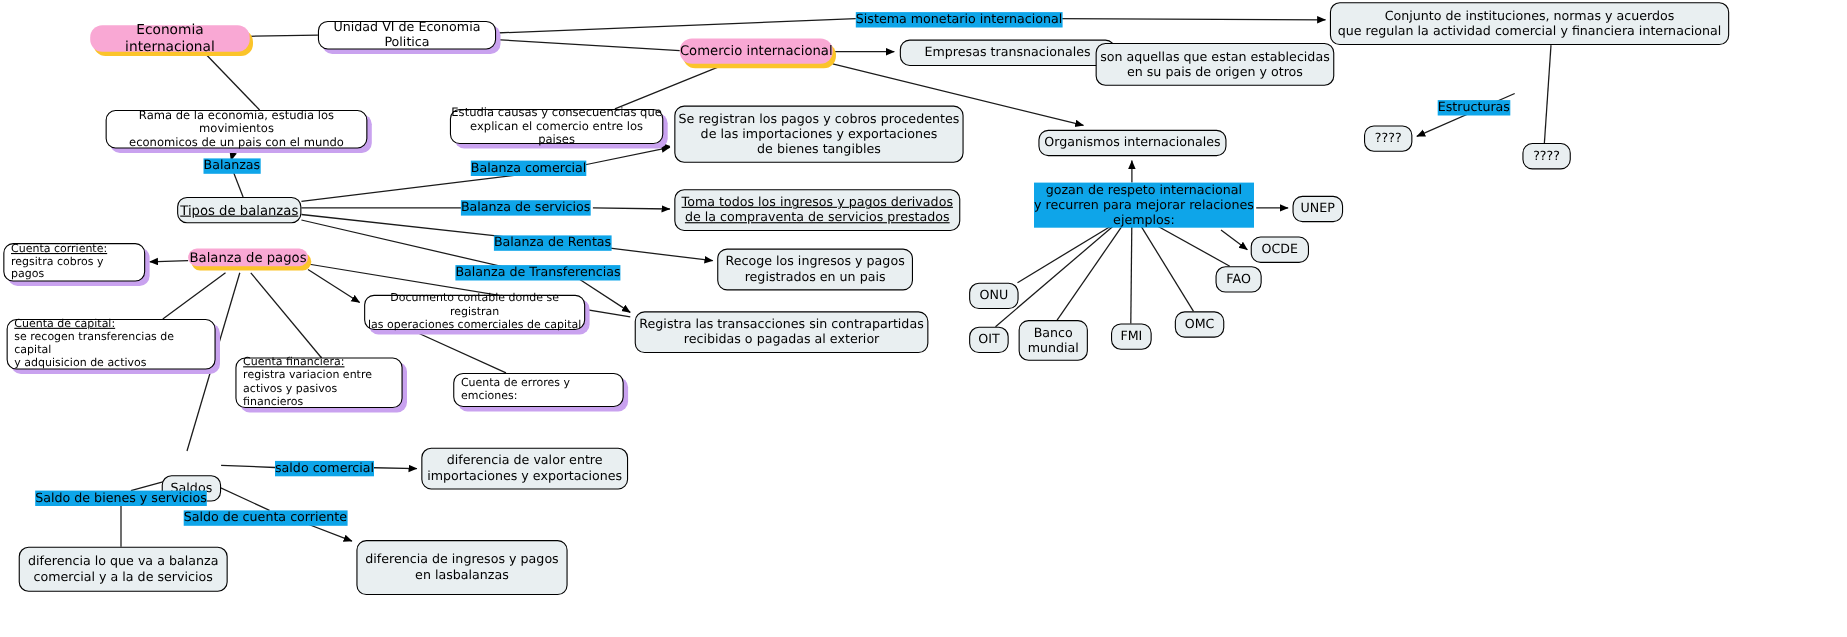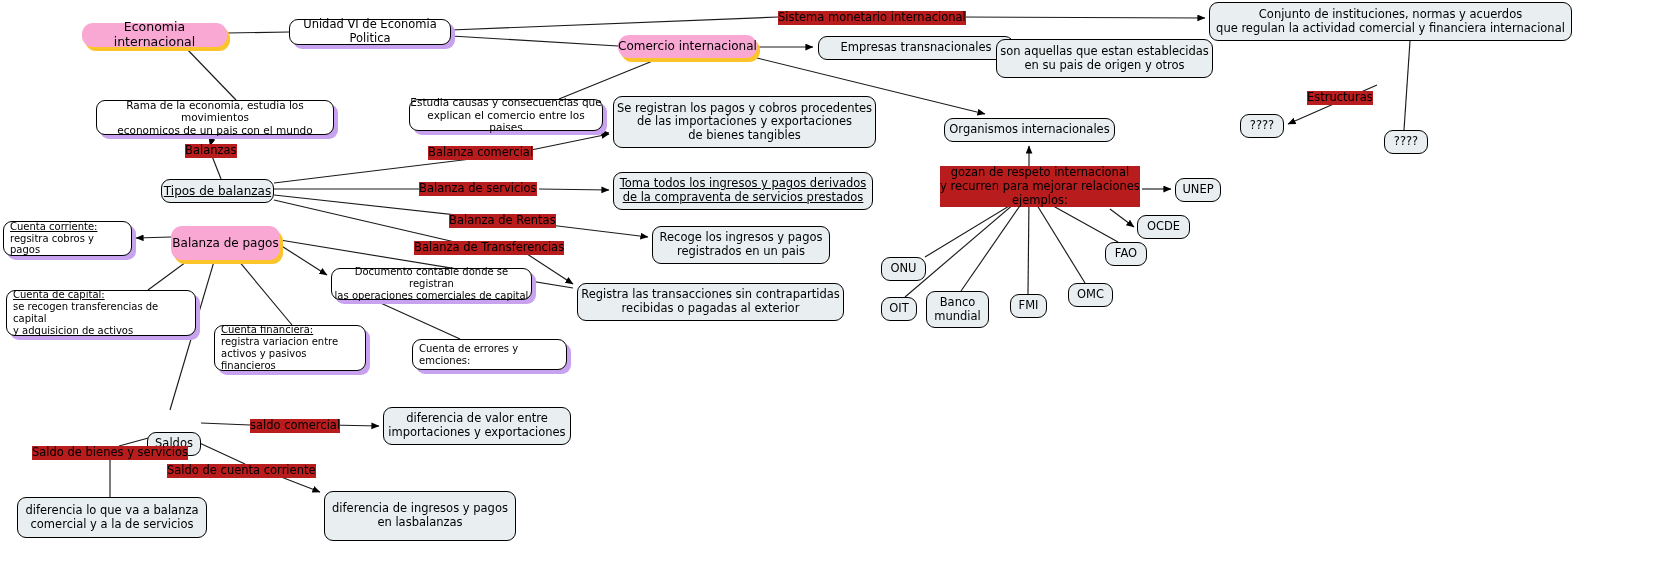--- a/index.html
+++ b/index.html
@@ -12,21 +12,21 @@
 
   
   .n-white{background:#ffffff;border:1.3px solid #000;border-radius:9px;
            box-shadow:4px 4px 0 0 #c9a2ef;}
   
   .n-blue{background:#e9eff1;border:1.3px solid #000;border-radius:9px;}
   
   .n-yellow{background:#f9a8d4;border:none;border-radius:11px;
             box-shadow:3px 4px 0 0 #fbc42a;}
 
-  .lbl{position:absolute;color:#000;background:#b91c1c;white-space:nowrap;
+  .lbl{position:absolute;color:#000;background:#0ea5e9;white-space:nowrap;
        line-height:1.2;text-align:center;}
   .lbl.ml{white-space:normal;}
   .ul{text-decoration:underline;}
   .left{text-align:left;justify-content:flex-start;}
 </style>
 </head>
 <body>
 
 <div id="canvas">
   <svg id="edges" viewBox="0 0 1679 579" xmlns="http://www.w3.org/2000/svg">
@@ -139,21 +139,21 @@
       </div>
       <div class="node n-blue" style="left: 1010px; top: 294px; width: 37px; height: 24px; font-size: 11.5px;">
         <div>FMI</div>
       </div>
       <div class="node n-blue" style="left: 1068px; top: 283px; width: 45px; height: 24px; font-size: 11.5px;">
         <div>OMC</div>
       </div>
       <div class="node n-blue" style="left: 161px; top: 179px; width: 113px; height: 24px; font-size: 12px;">
         <div class="ul">Tipos de balanzas</div>
       </div>
-      <div class="node n-yellow" style="left: 171px; top: 226px; width: 109px; height: 34px; font-size: 12px;">
+      <div class="node n-yellow" style="left: 171px; top: 226px; width: 109px; height: 16px; font-size: 12px;">
         <div>Balanza de pagos</div>
       </div>
       <div class="node n-white left" style="left: 3px; top: 221px; width: 129px; height: 35px; font-size: 10px; padding: 0px 6px;">
         <div style="text-align: left;"><span class="ul">Cuenta corriente:</span><br><span>regsitra cobros y pagos</span></div>
       </div>
       <div class="node n-white left" style="left: 6px; top: 290px; width: 190px; height: 46px; font-size: 10px; padding: 0px 6px;">
         <div style="text-align: left;"><span class="ul">Cuenta de capital:</span><br><span>se recogen transferencias de capital</span><br><span>y adquisicion de activos</span></div>
       </div>
       <div class="node n-white left" style="left: 214px; top: 325px; width: 152px; height: 46px; font-size: 10px; padding: 0px 6px;">
         <div style="text-align: left;"><span class="ul">Cuenta financiera:</span><br><span>registra variacion entre</span><br><span>activos y pasivos financieros</span></div>

